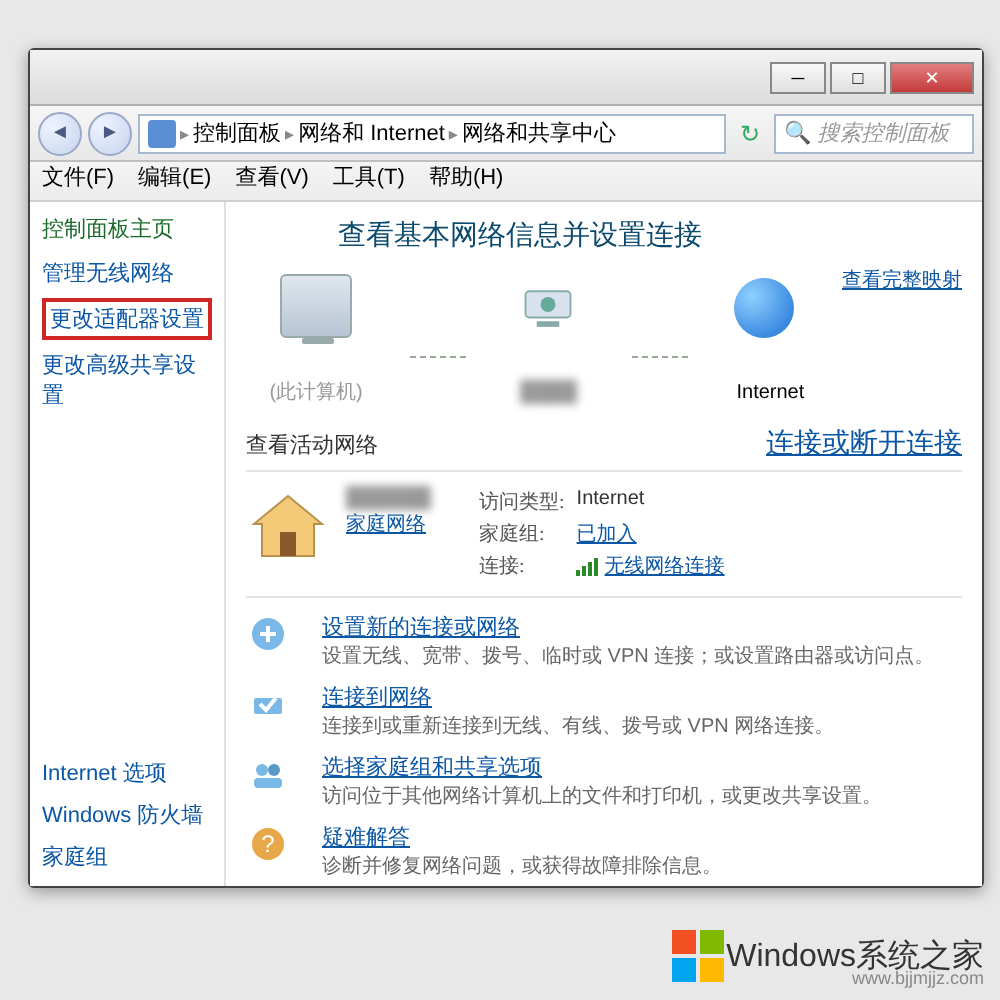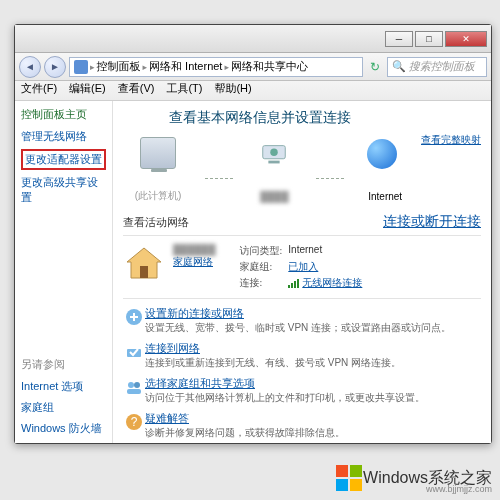--- a/index.html
+++ b/index.html
@@ -96,21 +96,21 @@
   .netinfo .col2 .k{ color:#555;font-family:Liberation Serif, serif;}
   .netinfo .col2 .v{ color:#333;}
   .netinfo .col2 .v a{color:#0b57a6;}
   .sig { display:inline-block;width:12px;height:10px;position:relative;margin-right:2px;vertical-align:middle;}
   .sig span{position:absolute;bottom:0;width:2px;background:#2a8a2a;}
   .sig span:nth-child(1){left:0;height:3px;} .sig span:nth-child(2){left:3px;height:5px;}
   .sig span:nth-child(3){left:6px;height:7px;} .sig span:nth-child(4){left:9px;height:9px;}
   
   .divider { border-top:1px solid #e3e3e3; margin:4px 0;}
   
-  .tasks .task { display:flex; gap:0; padding:3px 0;}
+  .tasks .task { display:flex; gap:16px; padding:3px 0;}
   .tasks .tic { width:22px; height:22px; flex-shrink:0; display:flex;align-items:center;justify-content:center;}
   .tasks .tic svg{width:20px;height:20px;}
   .tasks .ttext a { color:#0b57a6; display:block; font-size:11px;}
   .tasks .ttext span { color:#666; font-size:10px;}
   
   .watermark {
     position:absolute; right:8px; bottom:8px; display:flex; align-items:center; gap:0;
     font-size:16px; color:#333;
   }
   .watermark .logo { display:flex; flex-wrap:wrap; width:28px; height:28px;}
@@ -158,24 +158,23 @@
 
   <div class="body">
     <div class="sidebar">
       <div class="title">控制面板主页</div>
       <a href="#">管理无线网络</a>
       <span class="highlighted">
         <a href="#">更改适配器设置</a>
       </span>
       <a href="#">更改高级共享设置</a>
       <div class="spacer"></div>
-      <div class="sec2">另请参阅</div>
       <a href="#">Internet 选项</a>
+      <a href="#">Windows 防火墙</a>
       <a href="#">家庭组</a>
-      <a href="#">Windows 防火墙</a>
     </div>
 
     <div class="content">
       <h1>查看基本网络信息并设置连接</h1>
 
       <div class="map-row">
         <div class="map-icons">
           <div class="node">
             <div class="node-icon pc-ic"></div>
             <span style="color:#999">(此计算机)</span>

